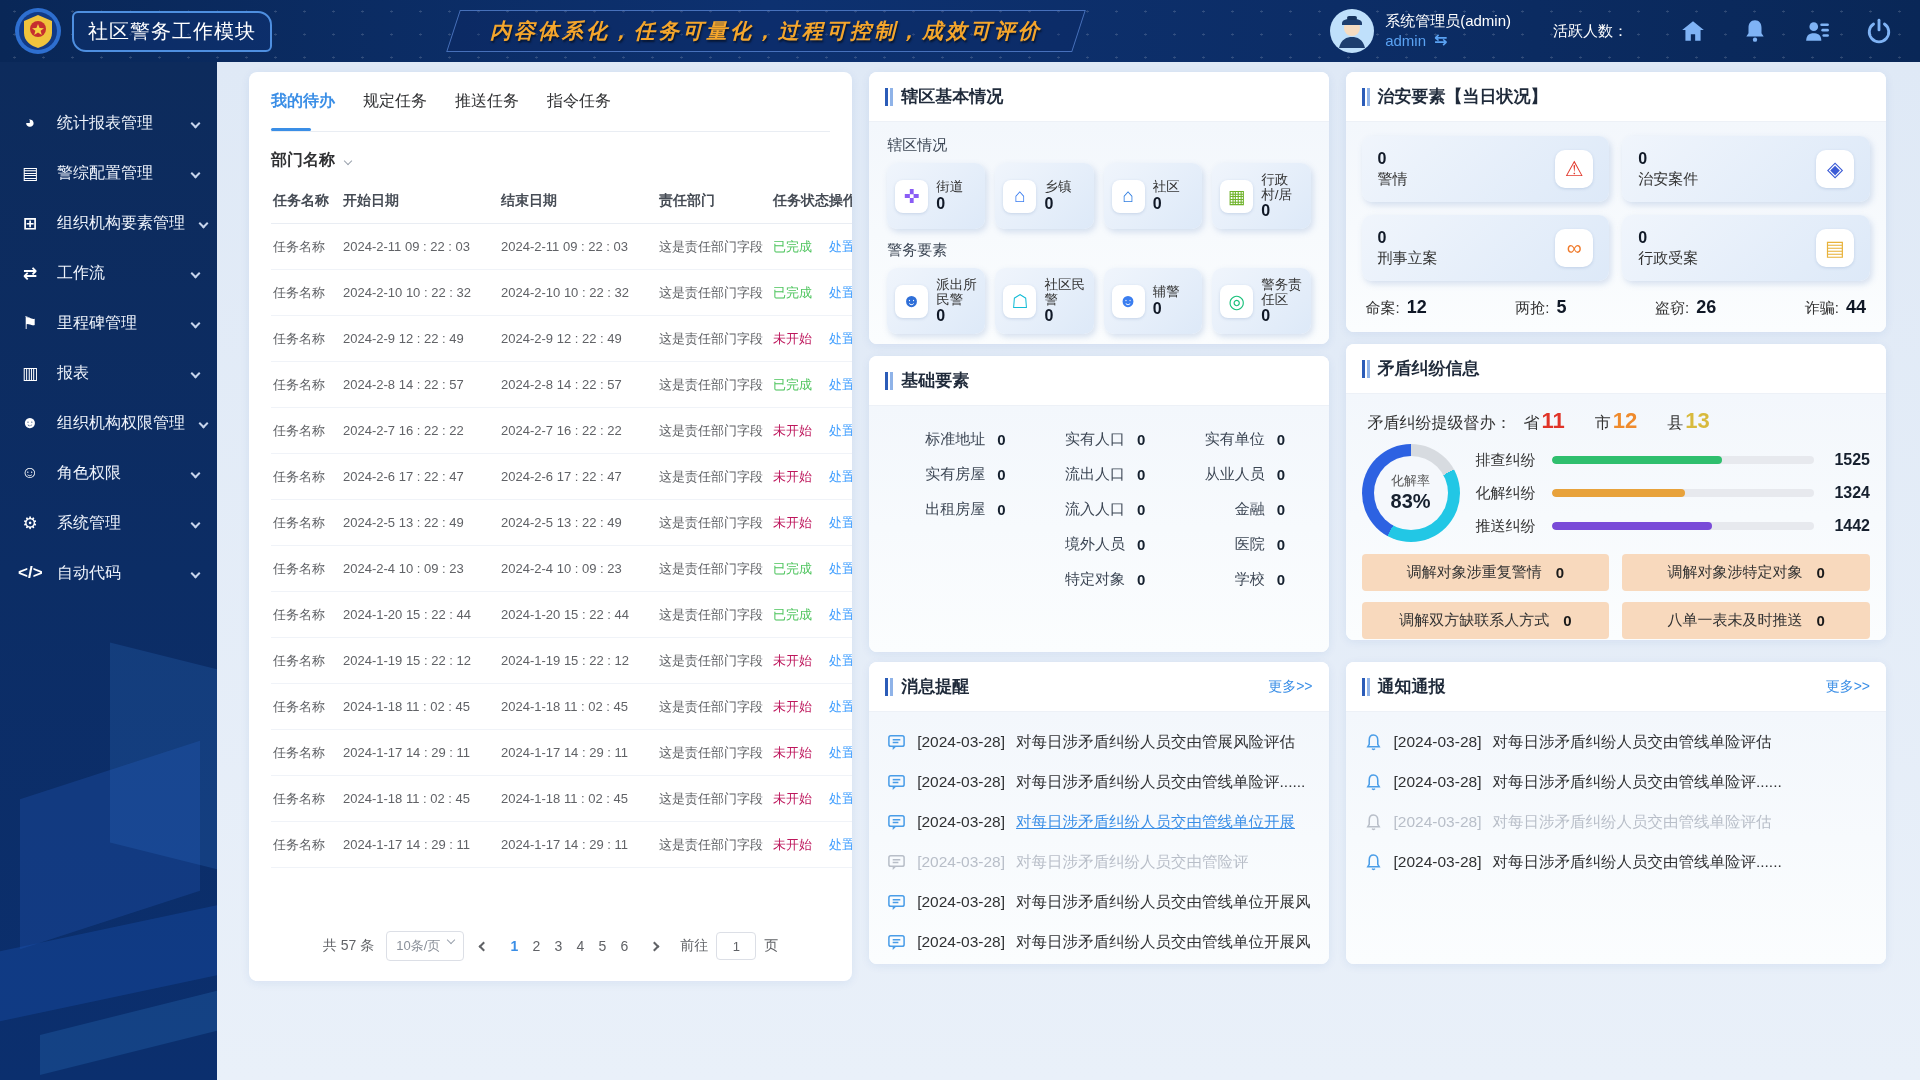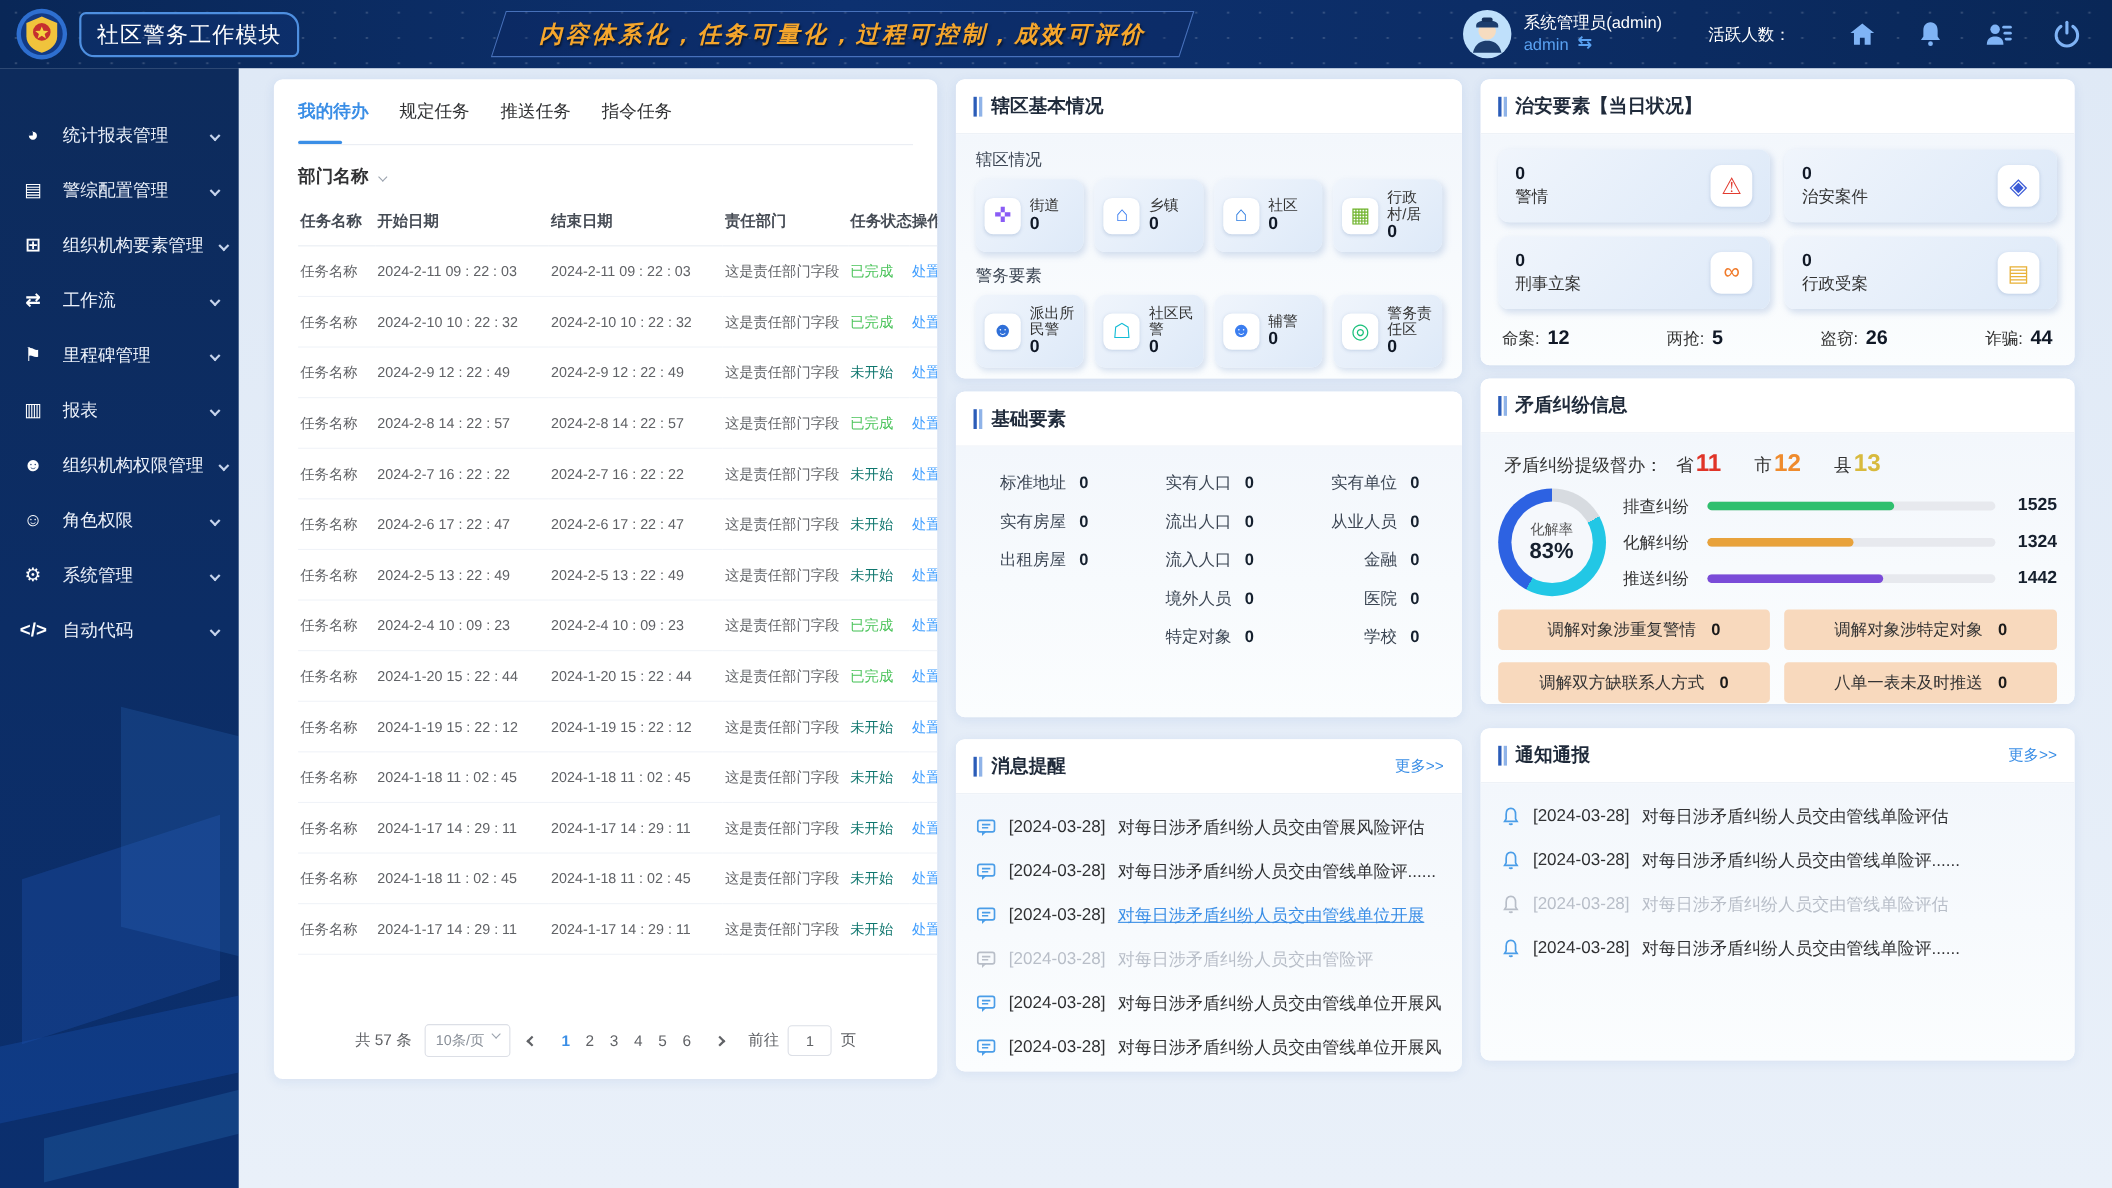--- a/index.html
+++ b/index.html
@@ -73,21 +73,21 @@
   .tabs{display:flex;gap:28px;height:60px;align-items:center;border-bottom:1px solid #e9edf3;flex:none}
   .tab{font-size:16px;color:#303133;cursor:pointer;position:relative;height:100%;display:flex;align-items:center}
   .tab.active{color:#3a8ee6;font-weight:bold}
   .tab.active::after{content:"";position:absolute;left:0;bottom:0;width:40px;height:3px;background:#3a8ee6;border-radius:2px}
   .filter{padding:18px 0 8px;font-size:16px;font-weight:bold;color:#303133;display:flex;align-items:center;gap:10px}
   .chev-sm{width:6px;height:6px;border-right:1.6px solid #9aa2ad;border-bottom:1.6px solid #9aa2ad;transform:rotate(45deg)}
   table{width:100%;border-collapse:collapse;table-layout:fixed;font-size:13px;color:#606266}
   th{font-size:14px;color:#464c55;text-align:left;font-weight:bold;padding:13px 2px;border-bottom:1px solid #e9edf3;white-space:nowrap}
   td{padding:0 2px;height:46px;border-bottom:1px solid #f0f3f8;white-space:nowrap;overflow:hidden}
   .st.done{color:#4cc45c}
-  .st.todo{color:#0f766e}
+  .st.todo{color:#be185d}
   .op{color:#409eff;cursor:pointer}
   .pagination{margin-top:auto;display:flex;align-items:center;justify-content:center;gap:12px;
     padding:18px 0 20px;font-size:14px;color:#606266;flex:none}
   .psize{border:1px solid #dcdfe6;border-radius:4px;padding:5px 9px;color:#8a9099;font-size:13px;
     display:flex;align-items:flex-start;gap:8px;background:#fff;cursor:pointer}
   .chev-left,.chev-right{width:7px;height:7px;border-right:2px solid #606266;border-bottom:2px solid #606266;cursor:pointer}
   .chev-left{transform:rotate(135deg);margin:0 4px}
   .chev-right{transform:rotate(-45deg);margin:0 4px}
   .pnum{min-width:22px;text-align:center;cursor:pointer;padding:2px 2px}
   .pnum.active{color:#3a8ee6;font-weight:bold}
@@ -105,22 +105,22 @@
   .group-label{font-size:15px;color:#3c4654;margin:4px 0 8px}
   .tiles{display:grid;grid-template-columns:repeat(4,1fr);gap:10px}
   .tile{background:linear-gradient(135deg,#f0f5fc,#dde9f8);border-radius:10px;padding:7px 8px;
     display:flex;gap:8px;align-items:center;min-height:66px;box-shadow:2px 3px 6px rgba(120,150,200,.28)}
   .tile-icon{width:33px;height:33px;background:#fff;border-radius:8px;display:flex;align-items:center;
     justify-content:center;font-size:19px;flex:none;box-shadow:0 1px 3px rgba(100,130,180,.25)}
   .tile-info{line-height:1.12;min-width:0}
   .tile-label{font-size:13.5px;color:#333}
   .tile-value{font-size:16px;font-weight:bold;color:#101826}
 
-  .basics{height:296px;margin-bottom:20px}
-  .basics .card-body{padding:24px 4px;display:flex}
+  .basics{height:296px;margin-bottom:10px}
+  .basics .card-body{padding:24px 20px;display:flex}
   .bcol{flex:1;display:flex;flex-direction:column;gap:16px}
   .brow{display:flex;align-items:center;gap:12px;font-size:15px}
   .blabel{width:96px;text-align:right;color:#3c4654}
   .bvalue{font-weight:bold;color:#15202e;font-size:15px}
 
   .msgs,.notices{height:302px}
   .msgs .card-body,.notices .card-body{padding:10px 18px}
   .mrow{display:flex;align-items:center;gap:11px;height:40px;font-size:15.5px;color:#303133;
     white-space:nowrap;overflow:hidden;cursor:pointer}
   .mic{width:19px;height:19px;flex:none;color:#4a9de8;display:flex}

